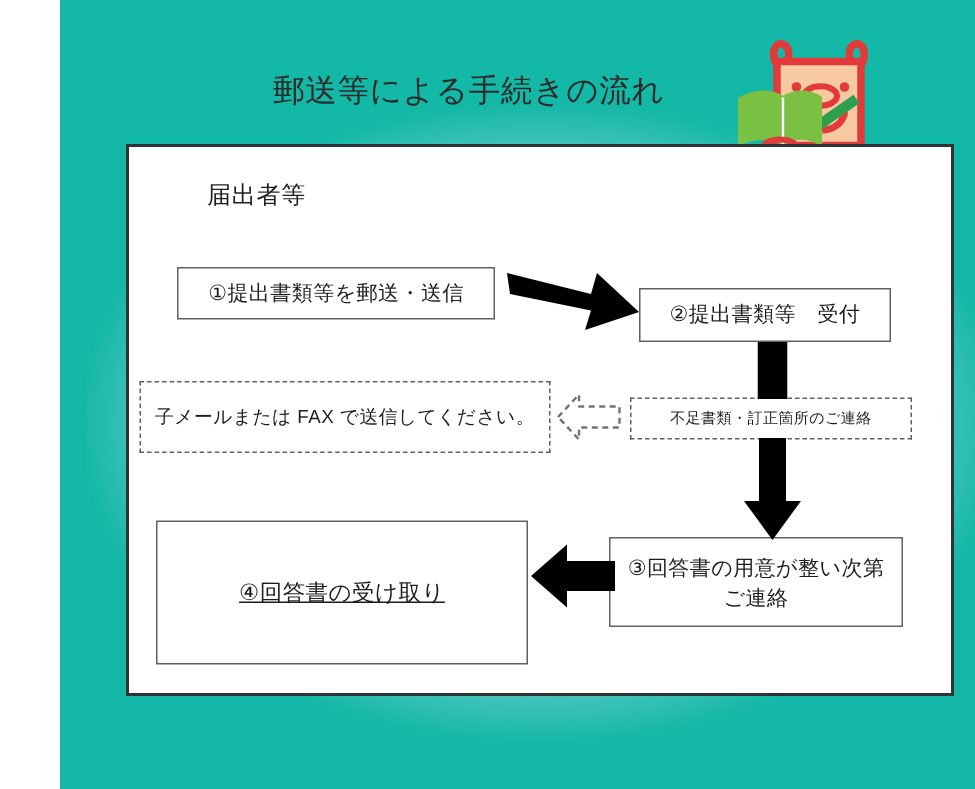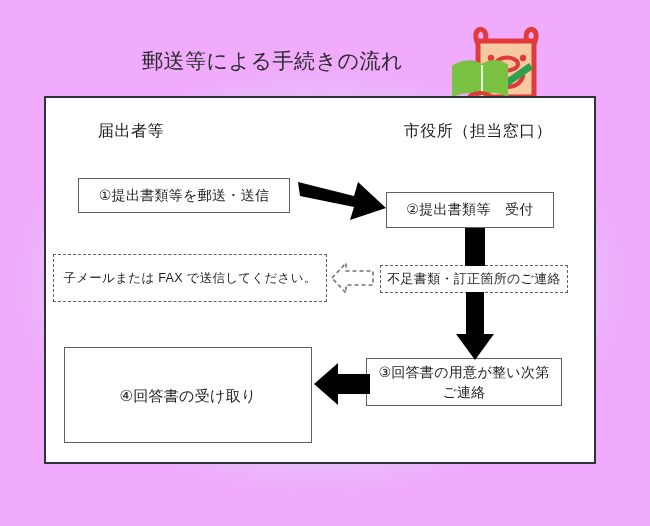--- a/index.html
+++ b/index.html
@@ -12,21 +12,22 @@
     background: #ffffff;
     font-family: "Liberation Sans", "DejaVu Sans", sans-serif;
     overflow: hidden;
     position: relative;
   }
 
   
   #page {
     position: absolute;
     inset: 0;
-    background: #f0abfc;
+    background: #14b8a6;
+    margin-left: 40px;
   }
 
   
   .title {
     position: absolute;
     left: 0;
     top: 46px;
     width: 650px;
     text-align: center;
     font-size: 21px;
@@ -107,28 +108,28 @@
   .box .l {
     white-space: nowrap;
     display: block;
   }
 
   
   #box1 { left: 78px;  top: 178px; width: 212px; height: 35px; font-size: 14px; }
   
   #box2 { left: 386px; top: 192px; width: 168px; height: 36px; font-size: 14px; }
   
-  #box3 { left: 380px; top: 265px; width: 188px; height: 28px; font-size: 13px; text-align: right; }
+  #box3 { left: 380px; top: 265px; width: 188px; height: 28px; font-size: 10px; text-align: right; }
   
   #box4 { left: 53px;  top: 254px; width: 274px; height: 48px; font-size: 12.5px; line-height: 20px; }
   
-  #box5 { left: 366px; top: 358px; width: 196px; height: 48px; font-size: 14px; line-height: 20px; }
+  #box5 { left: 366px; top: 358px; width: 196px; height: 60px; font-size: 14px; line-height: 20px; }
   
   #box6 { left: 64px;  top: 347px; width: 248px; height: 96px; font-size: 12px; }
-  #box6 .big { font-size: 15px; line-height: 23px; }
+  #box6 .big { font-size: 15px; line-height: 23px; text-decoration: underline; }
   #box6 .small { font-size: 12px; line-height: 21px; }
 
   
   .arrow { position: absolute; }
   
   #arrow-right-1 { left: 296px; top: 176px; width: 92px; height: 48px; }
   
   #arrow-left-dashed { left: 330px; top: 258px; width: 46px; height: 40px; }
   
   #bar-down-1 { left: 465px; top: 228px; width: 20px; height: 38px; }
@@ -168,21 +169,20 @@
 
       <ellipse cx="33" cy="76" rx="11" ry="5" fill="none" stroke="#e03a3a" stroke-width="4"></ellipse>
     </svg>
   </div>
 
   <div class="glow"></div>
 
   <div class="frame"></div>
 
   <div class="col-head left">届出者等</div>
-  <div class="col-head right">市役所（担当窓口）</div>
 
   <div class="box" id="box2">
     <span class="l">②提出書類等　受付</span>
   </div>
 
   <div class="box" id="box1">
     <span class="l">①提出書類等を郵送・送信</span>
   </div>
 
   <div class="box dashed" id="box3">

